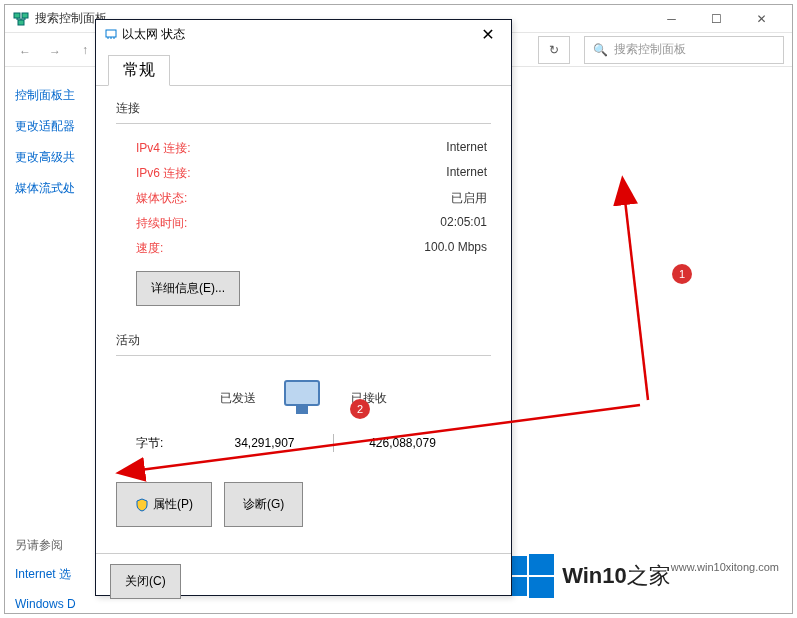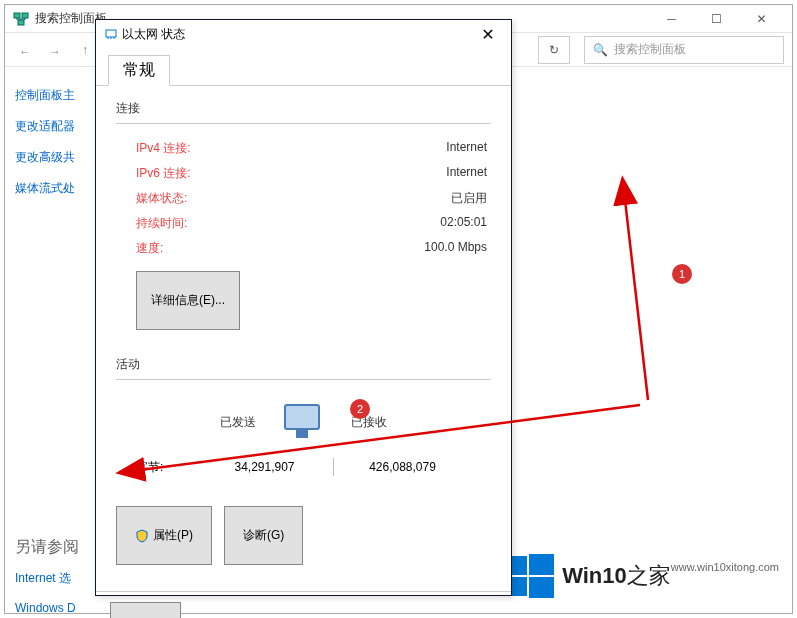--- a/index.html
+++ b/index.html
@@ -14,21 +14,21 @@
 .win-btn { width: 45px; height: 26px; display: flex; align-items: center; justify-content: center; color: #555; }
 
 .toolbar { height: 34px; display: flex; align-items: center; padding: 0 8px; border-bottom: 1px solid #e5e5e5; gap: 6px; }
 .nav-arrow { width: 24px; height: 24px; display: flex; align-items: center; justify-content: center; color: #888; }
 .refresh { width: 32px; height: 28px; border: 1px solid #ccc; display: flex; align-items: center; justify-content: center; margin-left: auto; color: #555; }
 .searchbox { width: 200px; height: 28px; border: 1px solid #ccc; display: flex; align-items: center; padding: 0 8px; color: #999; gap: 6px; margin-left: 8px; }
 
 .content { display: flex; height: calc(100% - 62px); }
 .sidebar { width: 92px; border-right: 0; padding: 20px 0 0 10px; }
 .side-link { color: #0066cc; font-size: 12px; margin-bottom: 14px; cursor: pointer; }
-.side-heading { color: #666; font-size: 16px; margin-top: 340px; margin-bottom: 12px; }
+.side-heading { color: #666; font-size: 12px; margin-top: 340px; margin-bottom: 12px; }
 
 .right-pane { flex: 1; padding: 120px 0 0 28px; position: relative; }
 .info-row { display: flex; gap: 12px; margin-bottom: 8px; font-size: 12px; }
 .info-label { color: #333; width: 60px; }
 .info-val { color: #333; }
 .eth-link { color: #0066cc; display: flex; align-items: center; gap: 4px; }
 .hint { margin-top: 90px; color: #333; }
 .hint2 { margin-top: 48px; color: #333; }
 
 
@@ -41,36 +41,36 @@
 .tab { border: 1px solid #ccc; border-bottom: 1px solid #fff; background: #fff; padding: 4px 14px; position: relative; top: 1px; font-size: 16px; }
 
 .dlg-body { padding: 14px 20px; }
 .section-head { font-size: 12px; color: #333; margin-bottom: 6px; }
 .hr { border: 0; border-top: 1px solid #ccc; margin: 4px 0 12px 0; }
 .kv { display: flex; justify-content: space-between; font-size: 12px; padding: 4px 4px 4px 20px; }
 .kv .k { color: #ef4444; }
 .kv .v { color: #333; }
 
 .details-btn-wrap { padding: 10px 0 0 20px; }
-.btn { border: 1px solid #888; background: #e1e1e1; padding: 20px 14px; font-size: 12px; cursor: pointer; display: inline-flex; align-items: center; gap: 4px; }
+.btn { border: 1px solid #888; background: #e1e1e1; padding: 8px 14px; font-size: 12px; cursor: pointer; display: inline-flex; align-items: center; gap: 4px; }
 
 .activity { margin-top: 26px; }
 .act-cols { display: flex; align-items: center; justify-content: space-between; padding: 8px 20px 0 20px; }
 .act-col-label { font-size: 12px; color: #333; width: 120px; text-align: center; }
 .netgraphic { width: 60px; height: 44px; position: relative; }
 .monitor { width: 36px; height: 26px; background: #bcd6f0; border: 2px solid #4a7db8; border-radius: 3px; position: absolute; left: 10px; top: 4px; }
 .stand { position: absolute; left: 22px; top: 30px; width: 12px; height: 8px; background: #4a7db8; }
 
 .bytes-row { display: flex; align-items: center; padding: 14px 20px 0 20px; font-size: 12px; }
 .bytes-label { width: 60px; }
 .bytes-val { flex: 1; text-align: center; }
 .bytes-sep { width: 1px; height: 18px; background: #bbb; }
 
 .bottom-btns { display: flex; gap: 12px; padding: 30px 0 0 0; }
-.bottom-btns .btn { padding: 20px 18px; }
+.bottom-btns .btn { padding: 13px 18px; }
 
 .dlg-footer { border-top: 1px solid #ccc; padding: 10px 14px; display: flex; justify-content: flex-start; margin-top: 12px; }
 
 
 .badge { position: absolute; width: 20px; height: 20px; background: #d93030; color: #fff; border-radius: 50%; display: flex; align-items: center; justify-content: center; font-size: 11px; z-index: 20; }
 .arrow-svg { position: absolute; z-index: 15; pointer-events: none; }
 
 .watermark { position: absolute; right: 18px; bottom: 18px; display: flex; align-items: center; gap: 8px; z-index: 5; }
 .winlogo { width: 48px; height: 48px; }
 .wm-text { display: flex; flex-direction: row; }

